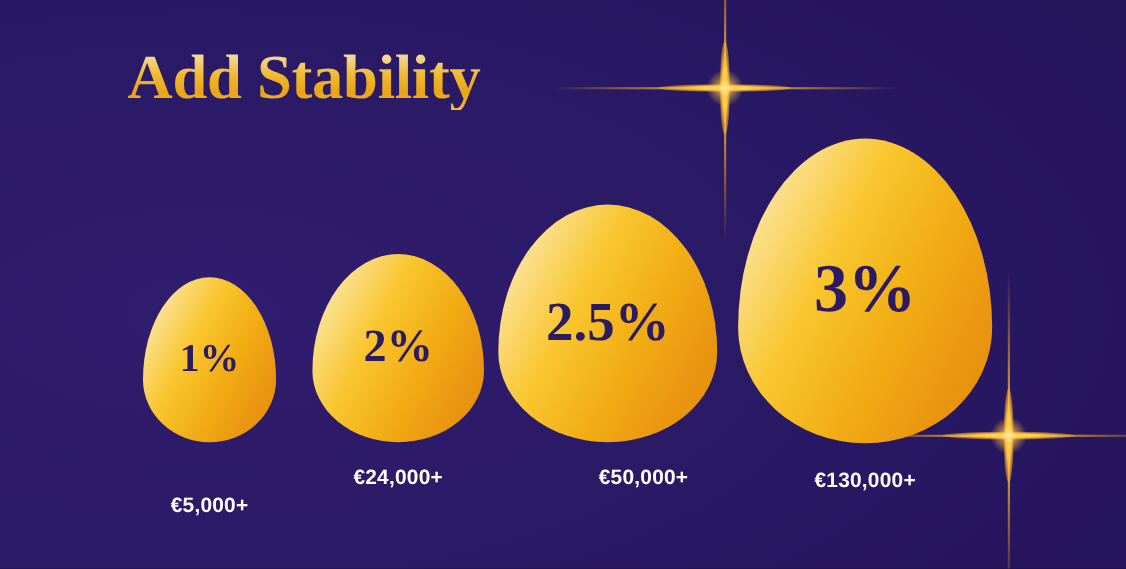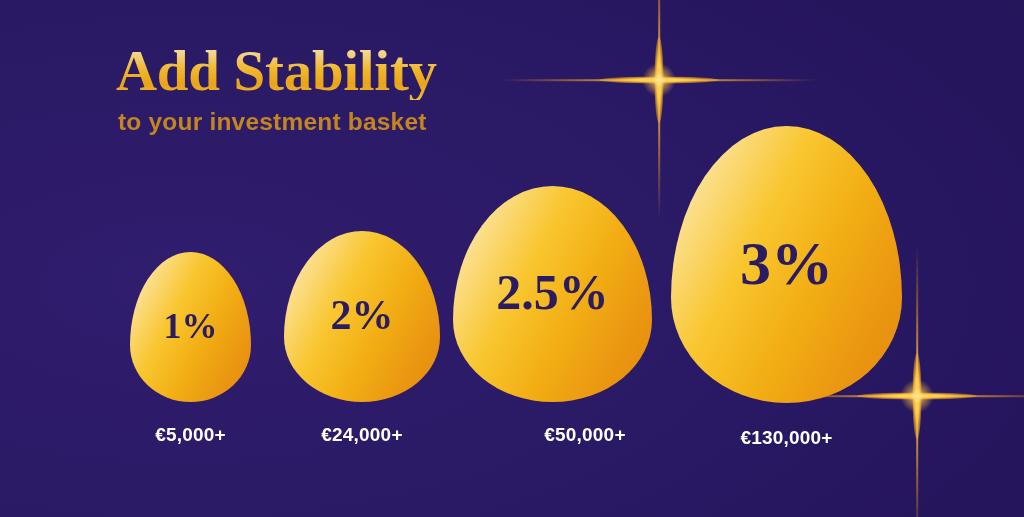--- a/index.html
+++ b/index.html
@@ -146,30 +146,29 @@
   <div class="sparkle" id="sparkle-bottom-right" style="left: 770px; top: 246px; width: 294px; height: 300px;">
     <div class="ray-v"></div>
     <div class="ray-h"></div>
     <div class="core-v"></div>
     <div class="core-h"></div>
     <div class="glow"></div>
   </div>
 
   <div id="headline">
     <h1 id="title">Add Stability</h1>
-    <div id="subtitle">to your investment basket</div>
   </div>
 
   <div id="tiers">
       <div class="egg-wrap" style="left: 130px; top: 252px; width: 121px; height: 150px;">
         <div class="egg" style="width: 121px; height: 150px;">
           <div class="pct" style="font-size: 36px;">1%</div>
         </div>
       </div>
-      <div class="tier-label" style="left: 190.5px; top: 424px;">€5,000+</div>
+      <div class="tier-label" style="left: 190.5px; top: 449px;">€5,000+</div>
       <div class="egg-wrap" style="left: 284px; top: 231px; width: 156px; height: 171px;">
         <div class="egg" style="width: 156px; height: 171px;">
           <div class="pct" style="font-size: 42px;">2%</div>
         </div>
       </div>
       <div class="tier-label" style="left: 362px; top: 424px;">€24,000+</div>
       <div class="egg-wrap" style="left: 453px; top: 186px; width: 199px; height: 216px; text-align: right;">
         <div class="egg" style="width: 199px; height: 216px;">
           <div class="pct" style="font-size: 50px;">2.5%</div>
         </div>

